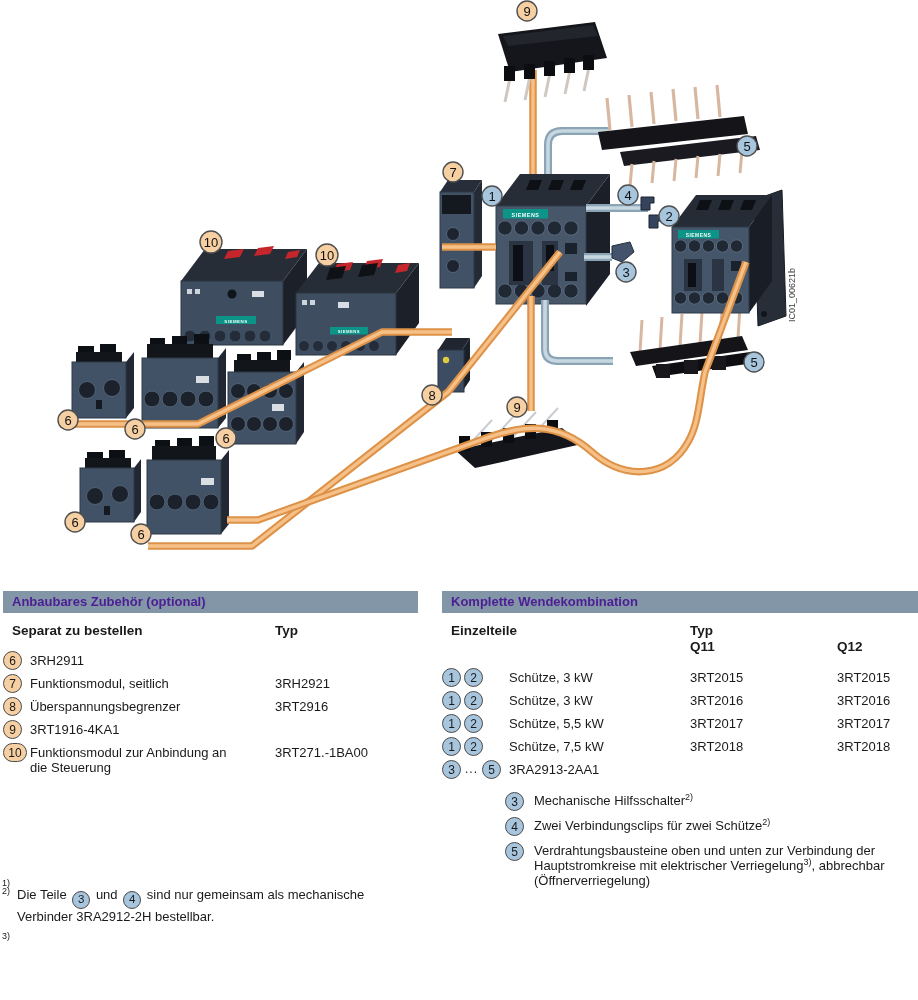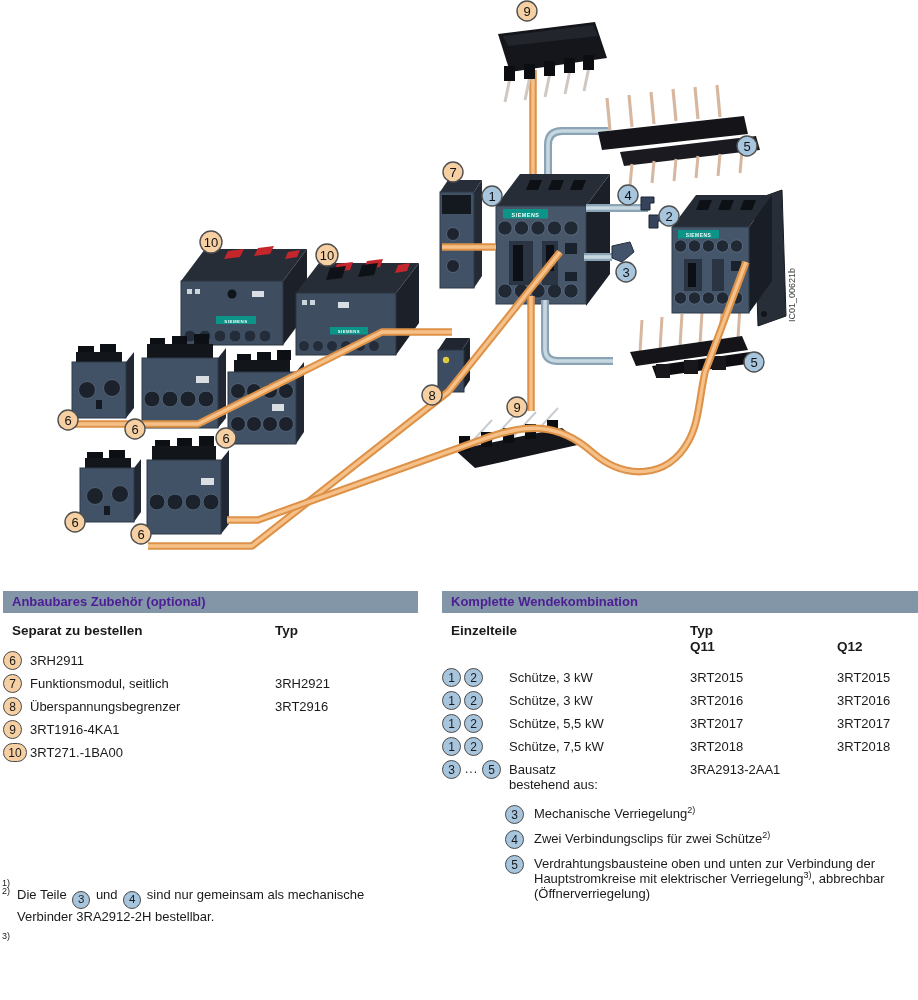--- a/index.html
+++ b/index.html
@@ -434,20 +434,21 @@
       <span class="num-circle orange">8</span>
       <span class="cell"><span>Überspannungsbegrenzer</span><sup></sup></span>
       <span class="cell">3RT2916</span>
     </div>
     <div class="row acc-row">
       <span class="num-circle orange">9</span>
       <span class="cell">3RT1916-4KA1</span>
     </div>
     <div class="row acc-row">
       <span class="num-circle orange wide">10</span>
+      <span class="cell"><span class="name-narrow">Funktionsmodul zur Anbindung an die Steuerung</span></span>
       <span class="cell">3RT271.-1BA00</span>
     </div>
   </div>
 </div>
 
 <div class="tbl comb-table">
   <div class="tbl-header">Komplette Wendekombination</div>
   <div class="cols comb-cols">
     <div>Einzelteile</div>
     <div>Typ</div>
@@ -492,32 +493,28 @@
       <span class="cell">Schütze, 7,5 kW</span>
       <span class="cell">3RT2018</span>
       <span class="cell">3RT2018</span>
     </div>
     <div class="row comb-row">
       <span class="pair" style="align-items:center;">
         <span class="num-circle blue">3</span>
         <span class="dots">...</span>
         <span class="num-circle blue">5</span>
       </span>
-      <span class="cell">
-        <span>Bausatz</span><br>
-        <span>bestehend aus:</span>
-      </span>
       <span class="cell">3RA2913-2AA1</span>
       <span class="cell"></span>
     </div>
   </div>
   <div class="kit-items">
     <div class="kit-item">
       <span class="num-circle blue">3</span>
-      <span class="kit-text"><span>Mechanische Verriegelung</span><sup>2)</sup><span></span></span>
+      <span class="kit-text"><span>Mechanische Hilfsschalter</span><sup>2)</sup><span></span></span>
     </div>
     <div class="kit-item">
       <span class="num-circle blue">4</span>
       <span class="kit-text"><span>Zwei Verbindungsclips für zwei Schütze</span><sup>2)</sup><span></span></span>
     </div>
     <div class="kit-item">
       <span class="num-circle blue">5</span>
       <span class="kit-text"><span>Verdrahtungsbausteine oben und unten zur Verbindung der Hauptstromkreise mit elektrischer Verriegelung</span><sup>3)</sup><span>, abbrechbar (Öffnerverriegelung)</span></span>
     </div>
   </div>

